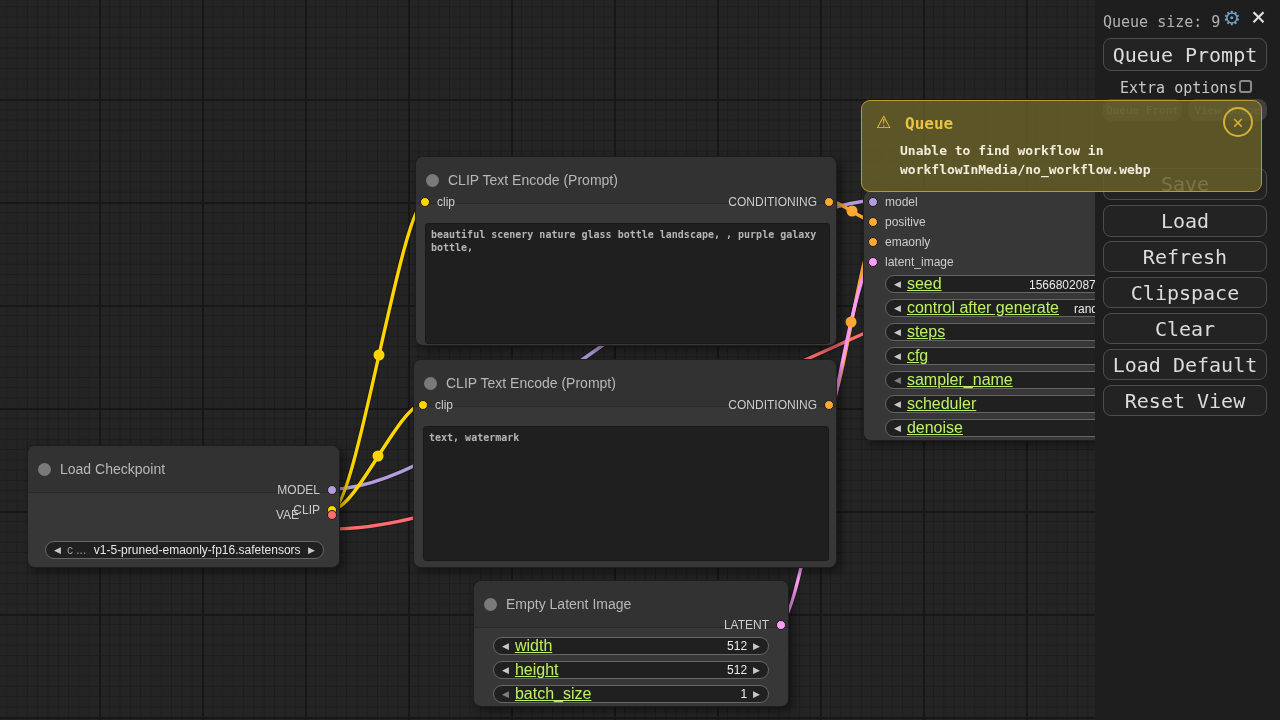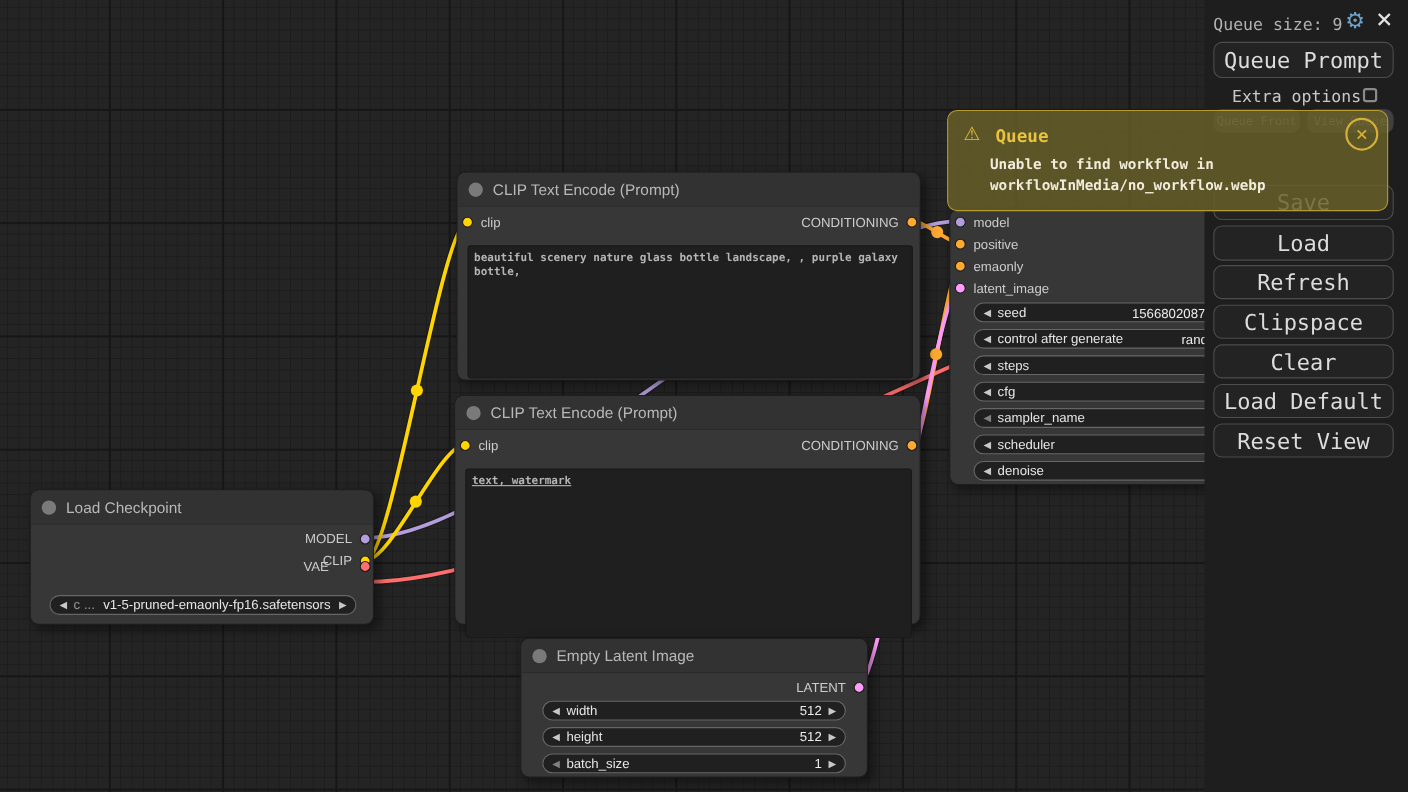--- a/index.html
+++ b/index.html
@@ -12,36 +12,36 @@
       linear-gradient(90deg,#1d1d1d 1px, transparent 1px);
     background-size:103px 103px,103px 103px,10.3px 10.3px,10.3px 10.3px;
     background-position:-4px -4px;
     font-family:"Liberation Sans",sans-serif;}
   #wires{position:absolute;left:0;top:0;z-index:1;}
 
   
   .node{position:absolute;z-index:10;background:#373737;border:1px solid #1e1e1e;
     border-radius:8px;box-shadow:4px 4px 10px rgba(0,0,0,.45);box-sizing:border-box;}
   .node-title{height:30px;background:#323232;border-radius:8px 8px 0 0;display:flex;
-    align-items:center;padding:0 10px;border-bottom:1px solid #2a2a2a;}
+    align-items:center;padding:8px 10px;border-bottom:1px solid #2a2a2a;}
   .title-dot{width:13px;height:13px;border-radius:50%;background:#7a7a7a;margin-right:9px;flex:none;}
   .title-text{font-size:14px;color:#b8b8b8;white-space:nowrap;}
   .port-row{position:absolute;display:flex;align-items:center;gap:7px;height:14px;}
   .port-row.in{left:4px;}
   .port-row.out{right:2px;}
   .port-dot{width:10px;height:10px;border-radius:50%;border:1px solid #1c1c1c;box-sizing:border-box;flex:none;}
   .port-label{font-size:12px;color:#cccccc;white-space:nowrap;}
   .textarea{position:absolute;background:#1f1f1f;border:1px solid #191919;border-radius:3px;
     padding:4px 5px;font:700 10px/13px "DejaVu Sans Mono",monospace;color:#b5b5b5;
     box-sizing:border-box;overflow:hidden;white-space:pre-wrap;word-break:break-word;}
   .widget{position:absolute;height:18px;background:#202020;border:1px solid #666;
     border-radius:10px;display:flex;align-items:center;padding:0 8px;gap:6px;box-sizing:border-box;}
   .w-arrow{font-size:9px;color:#c8c8c8;flex:none;line-height:1;}
   .w-arrow.dim{color:#808080;}
-  .w-label{font-size:12px;color:#e5e5e5;white-space:nowrap;}
+  .w-label{font-size:16px;color:#bef264;white-space:nowrap;text-decoration:underline;}
   .w-label.flex{flex:1;}
   .w-value{font-size:12px;color:#ececec;white-space:nowrap;}
   .w-value.abs{position:absolute;top:2px;}
   .w-prefix{font-size:12px;color:#969696;white-space:nowrap;}
   .w-center{flex:1;text-align:center;font-size:12px;color:#e6e6e6;white-space:nowrap;overflow:hidden;}
 
   
   .sidebar{position:absolute;left:1095px;top:0;width:185px;height:720px;background:#1e1e1e;
     z-index:30;font-family:"DejaVu Sans Mono",monospace;}
   .queue-size{position:absolute;left:8px;top:13px;font-size:15px;color:#b2b2b2;white-space:nowrap;}
@@ -155,21 +155,21 @@
       <span class="title-text">CLIP Text Encode (Prompt)</span>
     </div>
     <div class="port-row in" style="top:38px;">
       <span class="port-dot" style="background:#FFD500;"></span>
       <span class="port-label">clip</span>
     </div>
     <div class="port-row out" style="top:38px;">
       <span class="port-label">CONDITIONING</span>
       <span class="port-dot" style="background:#FFA931;"></span>
     </div>
-    <div class="textarea" style="left:9px;top:66px;width:406px;height:154px;text-decoration:underline;">text, watermark</div>
+    <div class="textarea" style="left:9px;top:66px;width:406px;height:135px;">text, watermark</div>
   </div>
 
   <div class="node" style="left:473px;top:580px;width:316px;height:127px;">
     <div class="node-title">
       <span class="title-dot"></span>
       <span class="title-text">Empty Latent Image</span>
     </div>
     <div class="port-row out" style="top:37px;">
       <span class="port-label">LATENT</span>
       <span class="port-dot" style="background:#FF9CF9;"></span>

